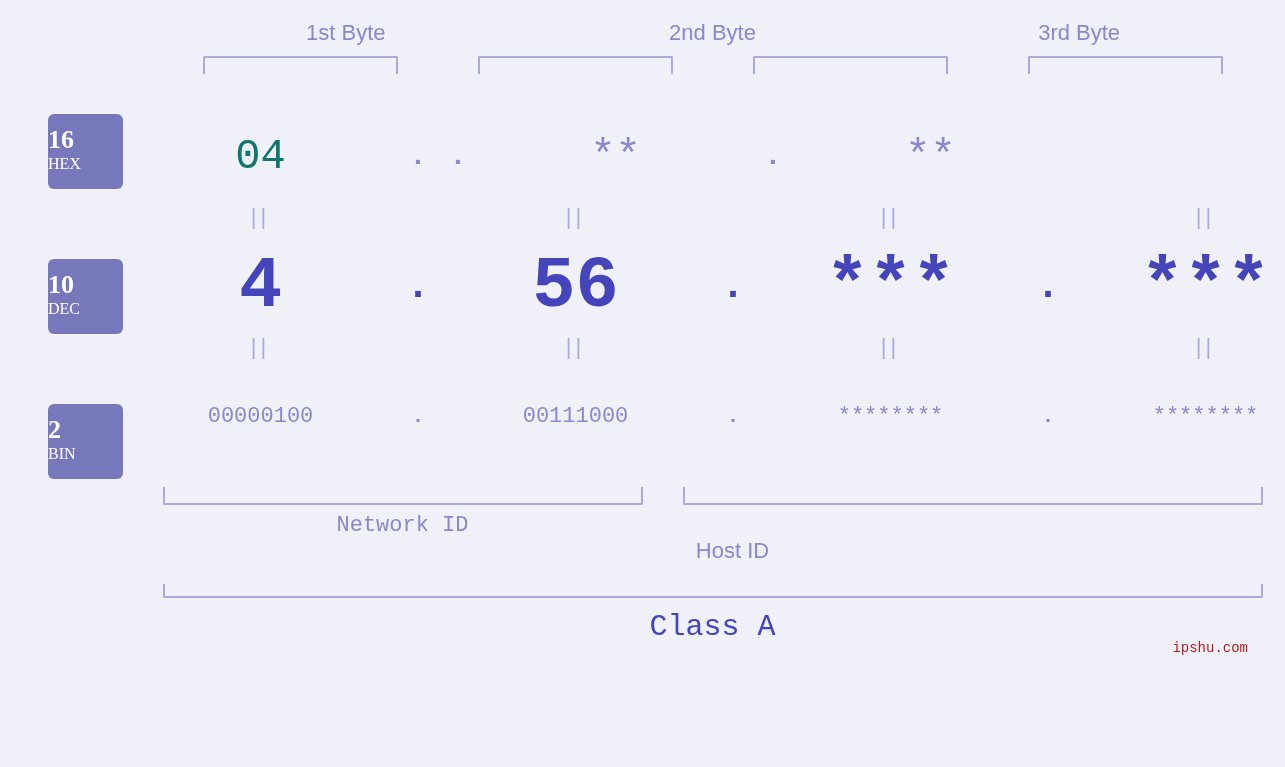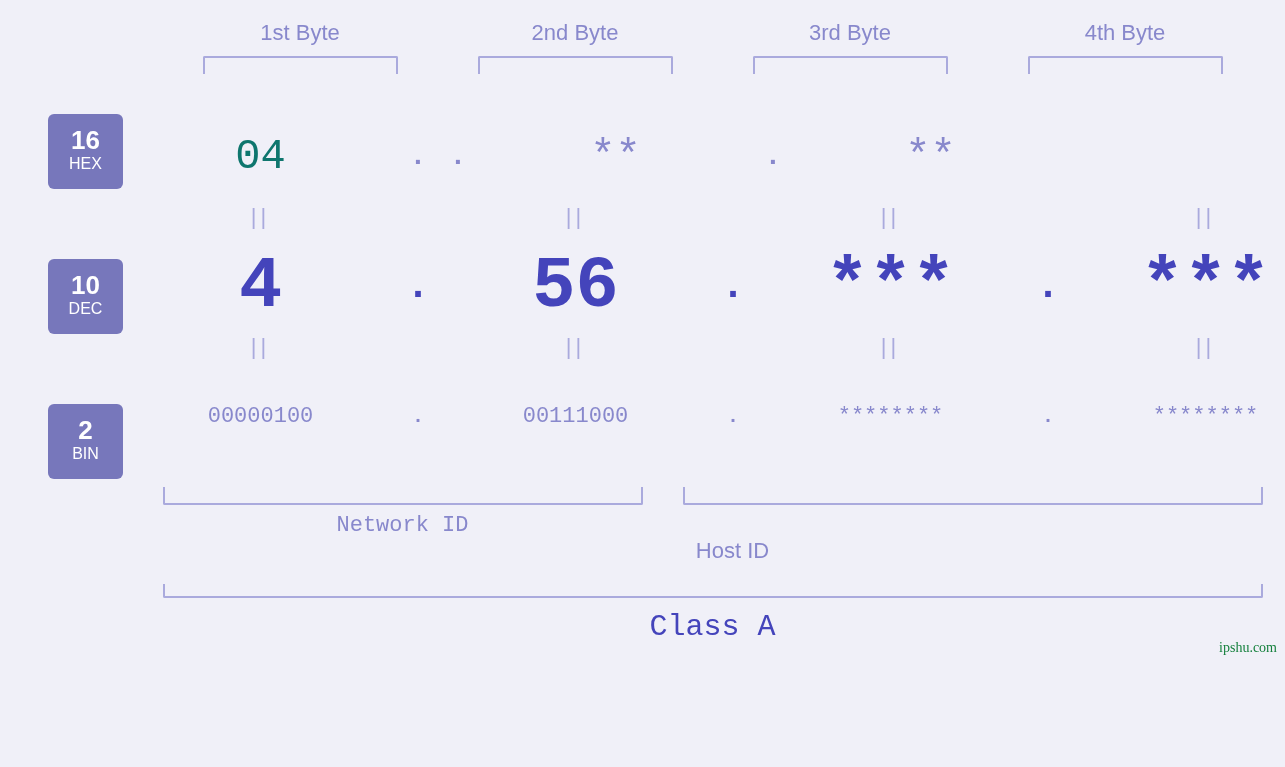--- a/index.html
+++ b/index.html
@@ -80,23 +80,23 @@
     }
 
     .badge {
       background-color: #7777bb;
       color: white;
       border-radius: 6px;
       width: 75px;
       height: 75px;
       display: flex;
       flex-direction: column;
-      align-items: center;
+      align-items: flex-start;
       justify-content: center;
-      font-family: Liberation Sans, sans-serif;
+      font-family: Liberation Serif, serif;
     }
 
     .badge-num {
       font-size: 26px;
       font-weight: bold;
       line-height: 1;
     }
 
     .badge-label {
       font-size: 16px;
@@ -274,24 +274,24 @@
       color: #4444bb;
       font-size: 30px;
       font-family: 'Courier New', monospace;
       margin-top: 12px;
     }
 
     
     .watermark {
       position: absolute;
       bottom: 14px;
-      right: 8px;
-      color: #15803d;
+      right: 37px;
+      color: #b91c1c;
       font-size: 14px;
-      font-family: Liberation Serif, serif;
+      font-family: Liberation Mono, monospace;
     }
 
     .asterisk-color {
       color: #8888cc;
     }
 
     .asterisk-bold {
       color: #4444bb;
       font-size: 72px;
       font-family: 'Courier New', monospace;
@@ -300,21 +300,20 @@
   </style>
 </head>
 <body>
 
 <div class="main-container">
 
   <div class="byte-headers">
     <div class="byte-header">1st Byte</div>
     <div class="byte-header">2nd Byte</div>
     <div class="byte-header">3rd Byte</div>
-    <div class="byte-header">4th Byte</div>
   </div>
 
   <div class="bracket-row">
     <div class="bracket"></div>
     <div class="bracket"></div>
     <div class="bracket"></div>
     <div class="bracket"></div>
   </div>
 
   <div class="rows-area">

